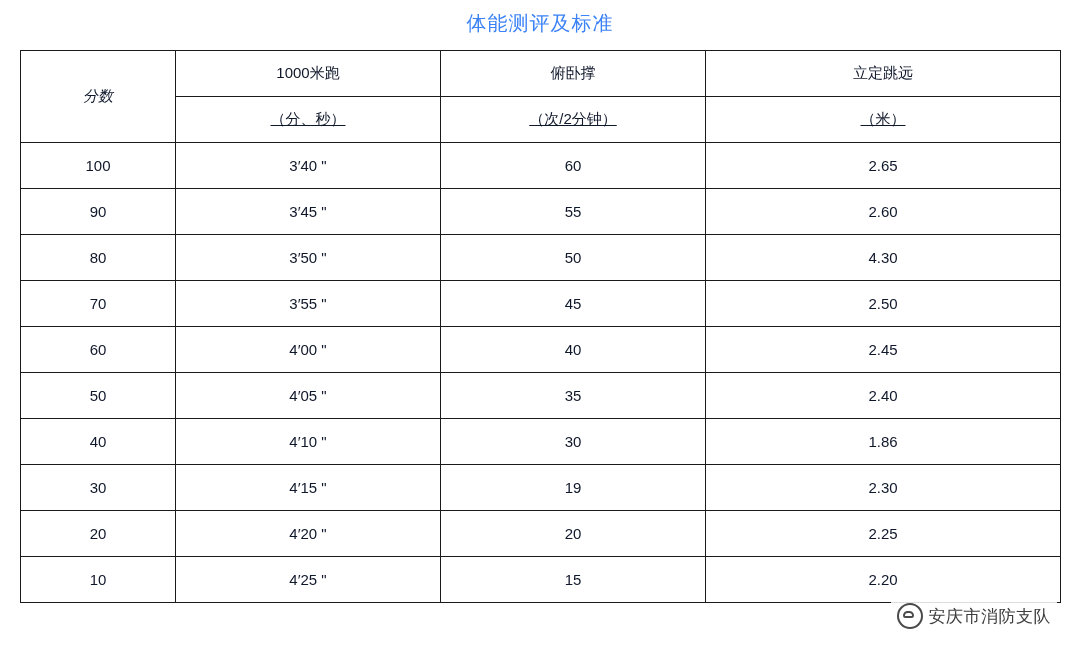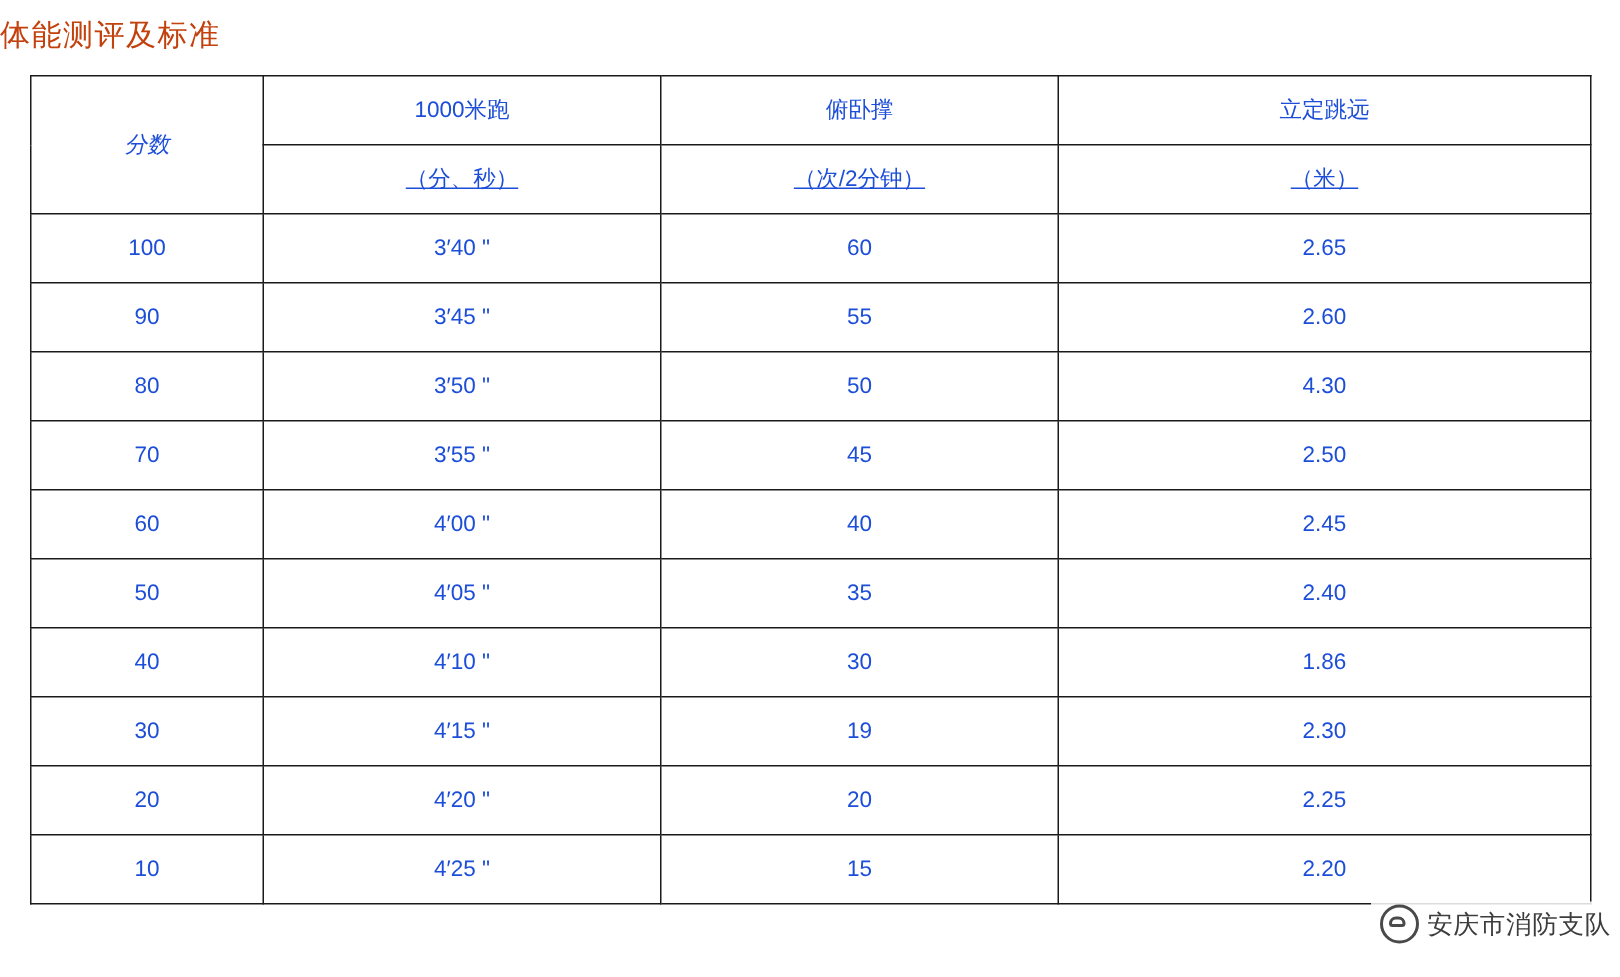--- a/index.html
+++ b/index.html
@@ -9,47 +9,48 @@
   }
   body {
     width: 1080px;
     height: 651px;
     position: relative;
     font-family: "Liberation Sans", "DejaVu Sans", sans-serif;
     color: #1a1a1a;
     overflow: hidden;
   }
   .page-title {
+    text-align: center;
     font-size: 20px;
     font-weight: 400;
     letter-spacing: 1px;
     padding-top: 10px;
     padding-bottom: 12px;
-    color: #c2410c;
+    color: #3b82f6;
   }
   .table-wrap {
     position: absolute;
     left: 20px;
     top: 50px;
     width: 1040px;
   }
   table.fitness {
     border-collapse: collapse;
     width: 1040px;
     table-layout: fixed;
     font-size: 15px;
   }
   table.fitness td, table.fitness th {
     border: 1px solid #1a1a1a;
     text-align: center;
     vertical-align: middle;
     font-weight: 400;
     padding: 0;
     height: 45px;
-    color: #1d4ed8;
+    color: #0f172a;
   }
   table.fitness th {
     font-size: 15px;
   }
   .col-score { width: 155px; }
   .col-run   { width: 265px; }
   .col-push  { width: 265px; }
   .col-jump  { width: 355px; }
 
   .head-main td, .head-main th {
@@ -61,21 +62,21 @@
   .score-head {
     font-size: 15px;
     font-style: italic;
   }
   .unit {
     font-size: 14px;
     text-decoration: underline;
   }
   .wm {
     position: absolute;
-    right: 0;
+    right: 23px;
     bottom: 20px;
     display: flex;
     align-items: center;
     gap: 6px;
     color: #3d3d3d;
     font-size: 17px;
     letter-spacing: 0.5px;
     background: rgba(255,255,255,0.85);
     padding: 2px 6px;
   }

